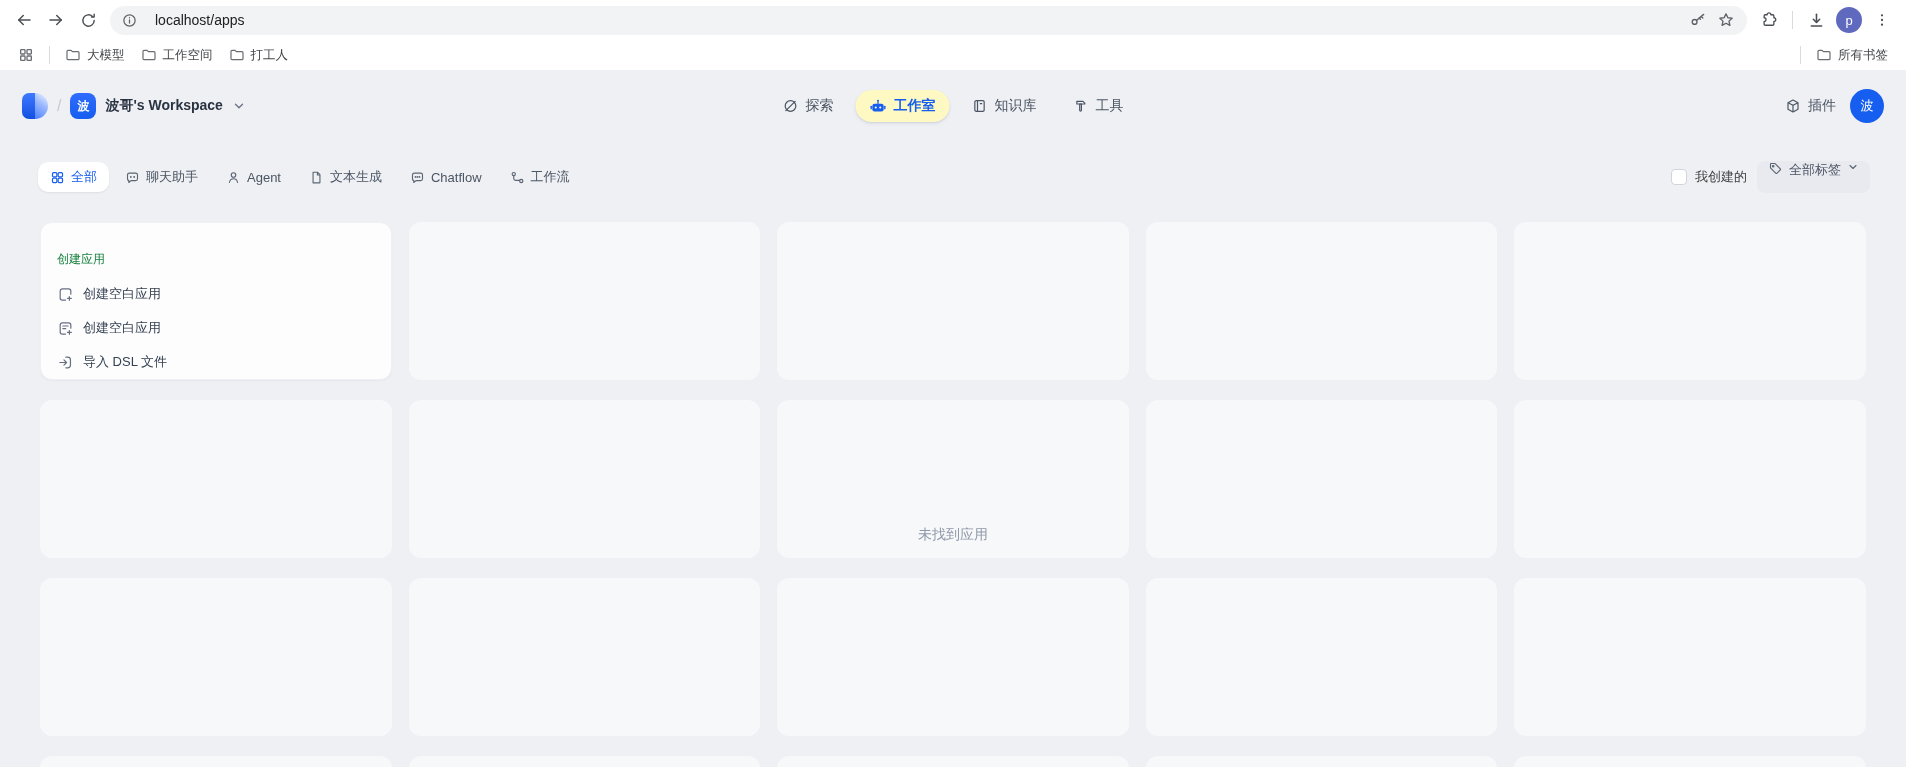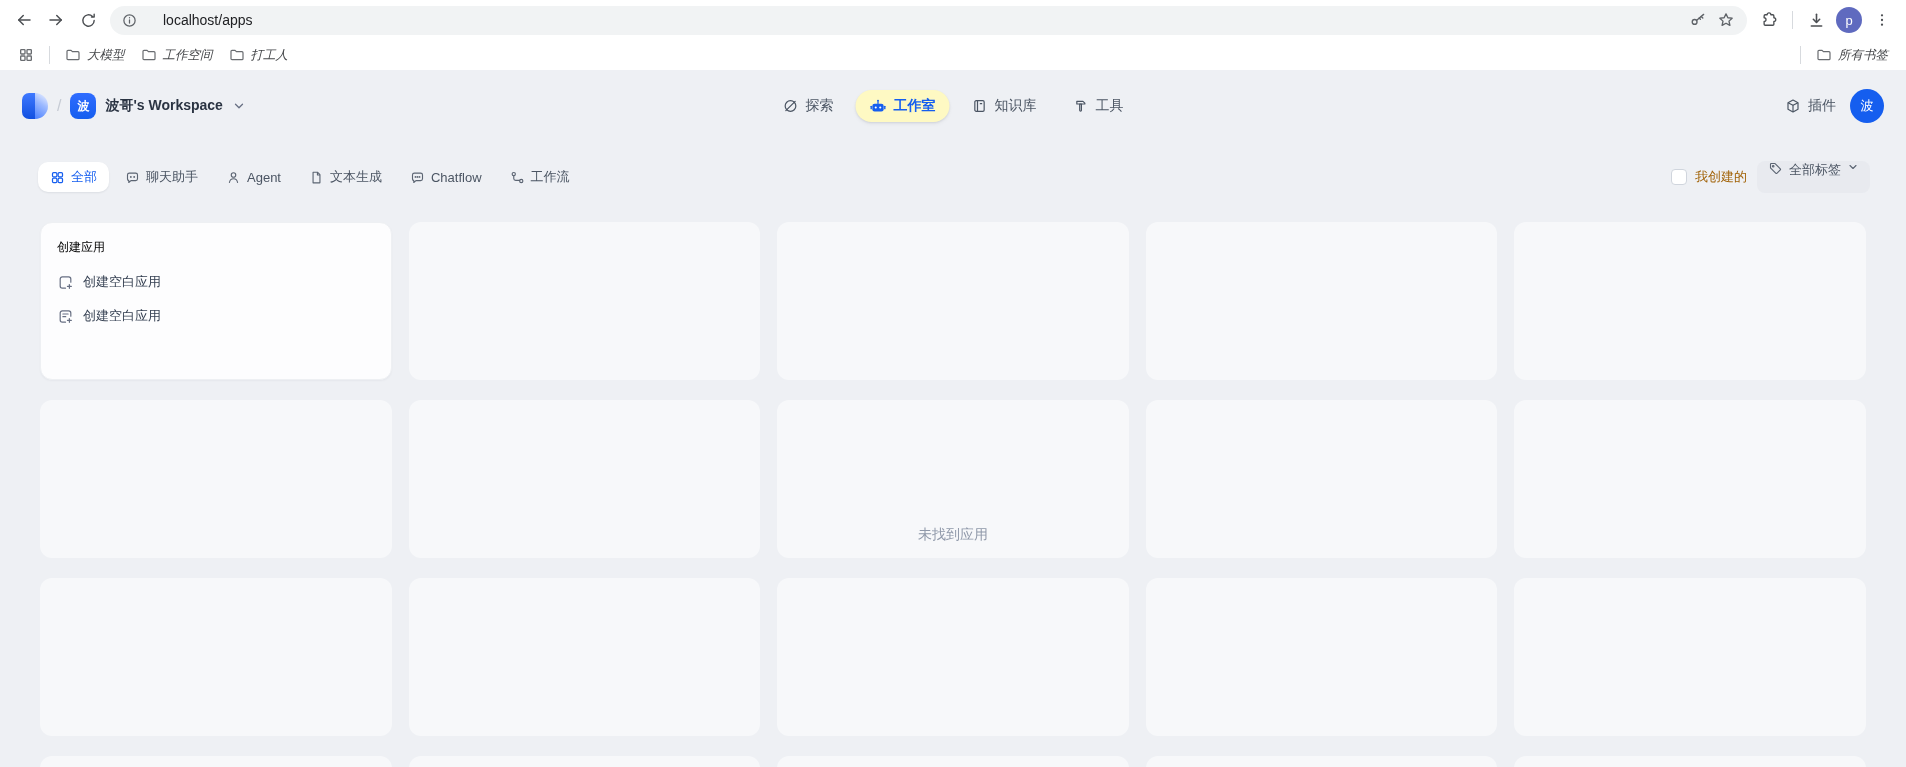--- a/index.html
+++ b/index.html
@@ -7,29 +7,29 @@
     font-family:"Liberation Sans","DejaVu Sans",sans-serif; }
   svg { display:block; }
 
   
   .toolbar { height:40px; background:#fff; display:flex; align-items:center; padding:0 8px; }
   .tool-btn { width:32px; height:32px; border-radius:50%; display:flex; align-items:center;
     justify-content:center; color:#4c4f53; flex:0 0 auto; cursor:pointer; }
   .omnibox { flex:1; height:29px; background:#f1f3f4; border-radius:15px; display:flex;
     align-items:center; padding:0 12px; margin:0 6px; min-width:0; }
   .omnibox-icon { color:#5f6368; display:flex; }
-  .url-text { font-size:14px; color:#202124; margin-left:26px; flex:1; white-space:nowrap; }
+  .url-text { font-size:14px; color:#202124; margin-left:18px; flex:1; white-space:nowrap; }
   .omni-right { display:flex; align-items:center; gap:10px; color:#5f6368; }
   .toolbar-right { display:flex; align-items:center; }
   .sep-v { width:1px; height:18px; background:#d7dade; margin:0 7px; }
   .profile-avatar { width:26px; height:26px; border-radius:50%; background:#5f6abf; color:#fff;
     font-size:13px; display:flex; align-items:center; justify-content:center; margin:0 4px; cursor:pointer; }
 
   .bookmarks { height:30px; background:#fff; display:flex; align-items:center; padding:0 10px;
-    font-size:12.5px; color:#45474a;font-style:italic; }
+    font-size:12.5px; color:#45474a; }
   .bm-item { display:flex; align-items:center; gap:6px; padding:3px 8px; border-radius:6px;
     cursor:pointer; white-space:nowrap; }
   .bm-item .ic { color:#696c70; display:flex; }
   .bm-spacer { flex:1; }
 
   
   .page { position:relative; height:697px; background:#eef0f4; padding-top:18px; }
 
   .app-header { height:36px; display:flex; align-items:center; padding:0 22px; position:relative; }
   .header-left { display:flex; align-items:center; gap:9px; }
@@ -60,39 +60,39 @@
   .filter-bar { margin-top:37px; padding:0 36px 0 38px; display:flex; align-items:center; height:32px; }
   .filter-tabs { display:flex; align-items:center; gap:4px; }
   .ftab { display:flex; align-items:center; gap:6px; height:30px; padding:0 12px; border-radius:10px;
     font-size:13px; font-weight:500; color:#4b5563; cursor:pointer; }
   .ftab .ic { display:flex; color:#5b6472; }
   .ftab.active { background:#fff; color:#155eef; font-weight:400;
     box-shadow:0 1px 2px rgba(16,24,40,.08); }
   .ftab.active .ic { color:#155eef; }
 
   .filter-right { margin-left:auto; display:flex; align-items:center; gap:10px; }
-  .cbx-row { display:flex; align-items:center; gap:8px; font-size:13px; color:#a16207; cursor:pointer; }
+  .cbx-row { display:flex; align-items:center; gap:8px; font-size:13px; color:#404040; cursor:pointer; }
   .cbx { width:16px; height:16px; border:1px solid #d0d5dd; border-radius:4px; background:#fff; }
   .tags-dd { display:flex; gap:6px; height:32px; padding:0 11px; border-radius:8px;
     background:#e8eaef; font-size:13px; font-weight:500; color:#4b5563; cursor:pointer; }
   .tags-dd .ic { display:flex; color:#5b6472; }
   .search-box { display:flex; align-items:center; gap:7px; width:204px; height:32px; padding:0 10px;
     border-radius:8px; border:1px solid #e1e4ea; background:rgba(255,255,255,.35); }
   .search-box .ic { color:#98a2b3; display:flex; }
   .search-box input { border:none; outline:none; background:transparent; font-size:13px; color:#354052;
     width:100%; font-family:inherit; }
   .search-box input::placeholder { color:#98a2b3; }
 
   .content { margin-top:29px; padding:0 40px; }
   .grid { display:grid; grid-template-columns:repeat(5,1fr); column-gap:17px; row-gap:20px;
     grid-auto-rows:158px; }
   .card { background:#f7f8fa; border-radius:12px; }
   .create-card { background:#fdfdfe; border-radius:12px; border:1px solid #eef0f3;
     box-shadow:0 1px 2px rgba(16,24,40,.04); padding:13px 16px 0; }
-  .create-title { font-size:12px; color:#000000; margin:3px 0 9px; }
+  .create-title { font-size:12px; color:#15803d; margin:15px 0 9px; }
   .create-item { display:flex; align-items:center; gap:9px; height:34px; font-size:13px;
     color:#354052; border-radius:8px; cursor:pointer; }
   .create-item .ic { display:flex; color:#676f83; }
 
   .empty { position:absolute; top:456px; left:50%; transform:translateX(-50%);
     font-size:14px; color:#8f98a9; }
 </style>
 </head>
 <body>
 
@@ -410,20 +410,30 @@
               <svg width="17" height="17" viewBox="0 0 24 24" fill="none" stroke="currentColor" stroke-width="1.7" stroke-linecap="round" stroke-linejoin="round">
                 <path d="M19.5 11.5V7a3 3 0 0 0-3-3h-9a3 3 0 0 0-3 3v10a3 3 0 0 0 3 3h4.5"></path>
                 <path d="M8.3 8.5h7.4"></path>
                 <path d="M8.3 12.2h4"></path>
                 <path d="M17.5 14.8v5.4"></path>
                 <path d="M14.8 17.5h5.4"></path>
               </svg>
             </span>
           <span>创建空白应用</span>
         </div>
+        <div class="create-item">
+          <span class="ic">
+              <svg width="17" height="17" viewBox="0 0 24 24" fill="none" stroke="currentColor" stroke-width="1.7" stroke-linecap="round" stroke-linejoin="round">
+                <path d="M12.5 4.5h2.5a4 4 0 0 1 4 4v7a4 4 0 0 1-4 4h-2.5"></path>
+                <path d="M4 12h9"></path>
+                <polyline points="9.8 8.3 13.5 12 9.8 15.7"></polyline>
+              </svg>
+            </span>
+          <span>导入 DSL 文件</span>
+        </div>
       </div>
 
     <div class="card"></div>
         <div class="card"></div>
         <div class="card"></div>
         <div class="card"></div>
         <div class="card"></div>
         <div class="card"></div>
         <div class="card"></div>
         <div class="card"></div>

